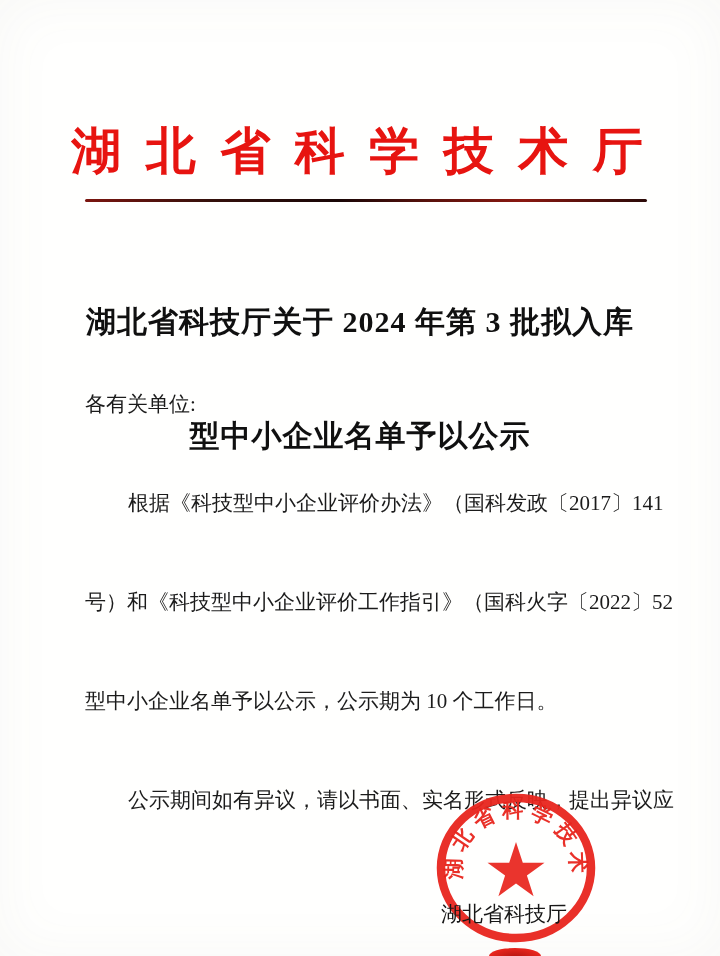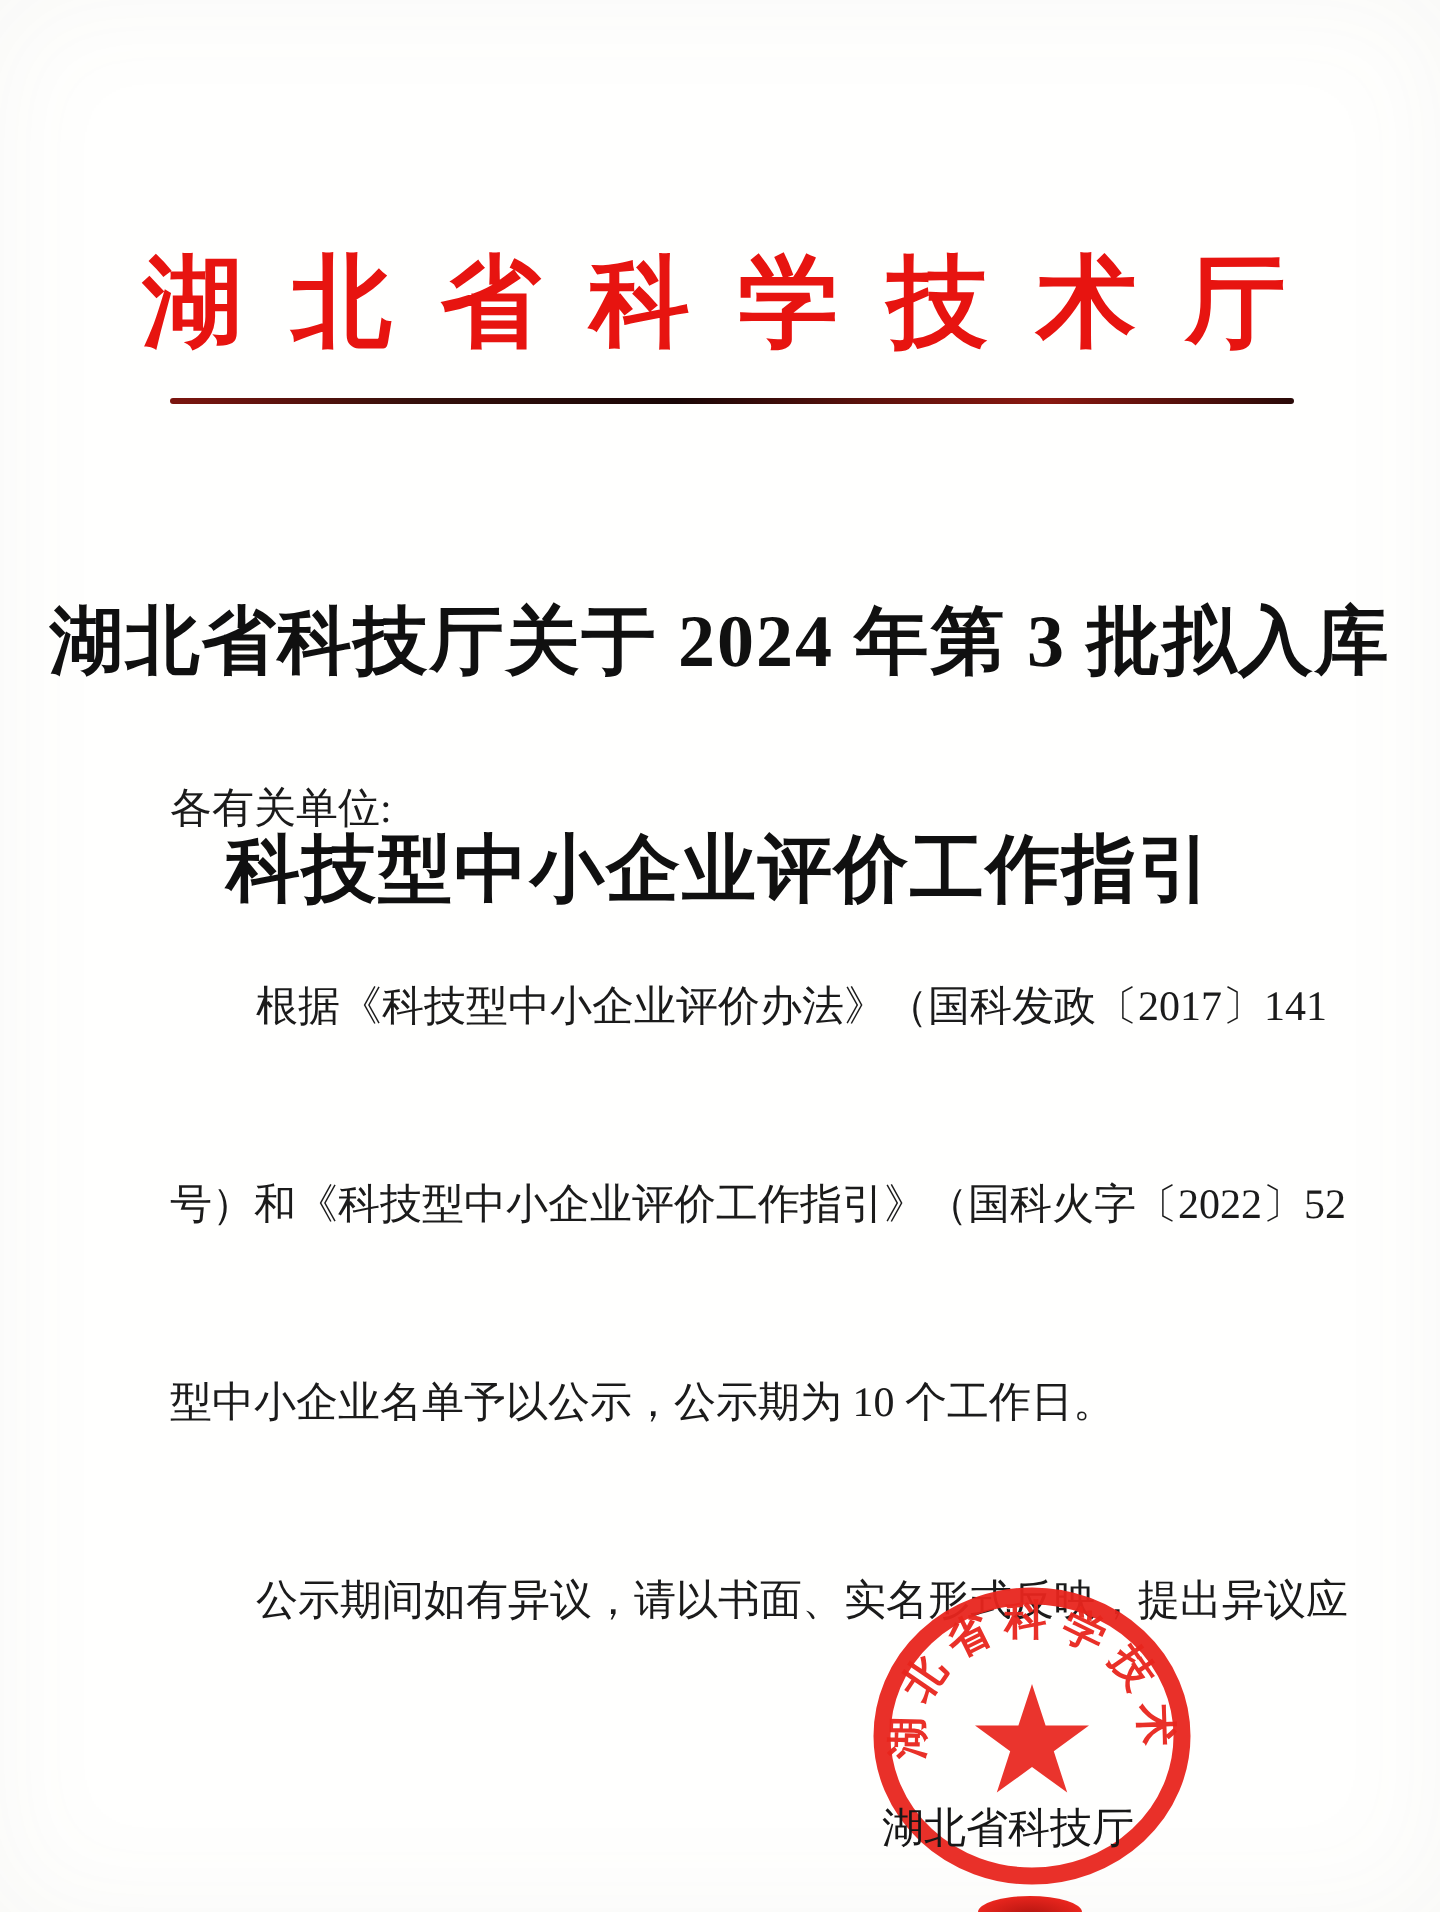--- a/index.html
+++ b/index.html
@@ -38,21 +38,21 @@
     border-radius: 2px;
   }
 
   
   .doc-title {
     position: absolute;
     top: 227px;
     left: 0;
     width: 720px;
     text-align: center;
-    font-size: 37px;
+    font-size: 30px;
     line-height: 38px;
     font-weight: bold;
     color: #101010;
     letter-spacing: 1px;
     white-space: pre;
   }
 
   
   .doc-body {
     position: absolute;
@@ -107,21 +107,21 @@
 </head>
 <body>
 
 <div class="page">
 
   <div class="masthead">湖 北 省 科 学 技 术 厅</div>
   <div class="masthead-rule"></div>
 
   <div class="doc-title">
     <div>湖北省科技厅关于 2024 年第 3 批拟入库</div>
-    <div>科技型中小企业评价工作指引</div>
+    <div>型中小企业名单予以公示</div>
   </div>
 
   <div class="doc-body">
     <div class="doc-line">各有关单位:</div>
     <div class="doc-line ind">根据《科技型中小企业评价办法》（国科发政〔2017〕141</div>
     <div class="doc-line">号）和《科技型中小企业评价工作指引》（国科火字〔2022〕52</div>
     <div class="doc-line">型中小企业名单予以公示，公示期为 10 个工作日。</div>
     <div class="doc-line ind">公示期间如有异议，请以书面、实名形式反映，提出异议应</div>
     
     

